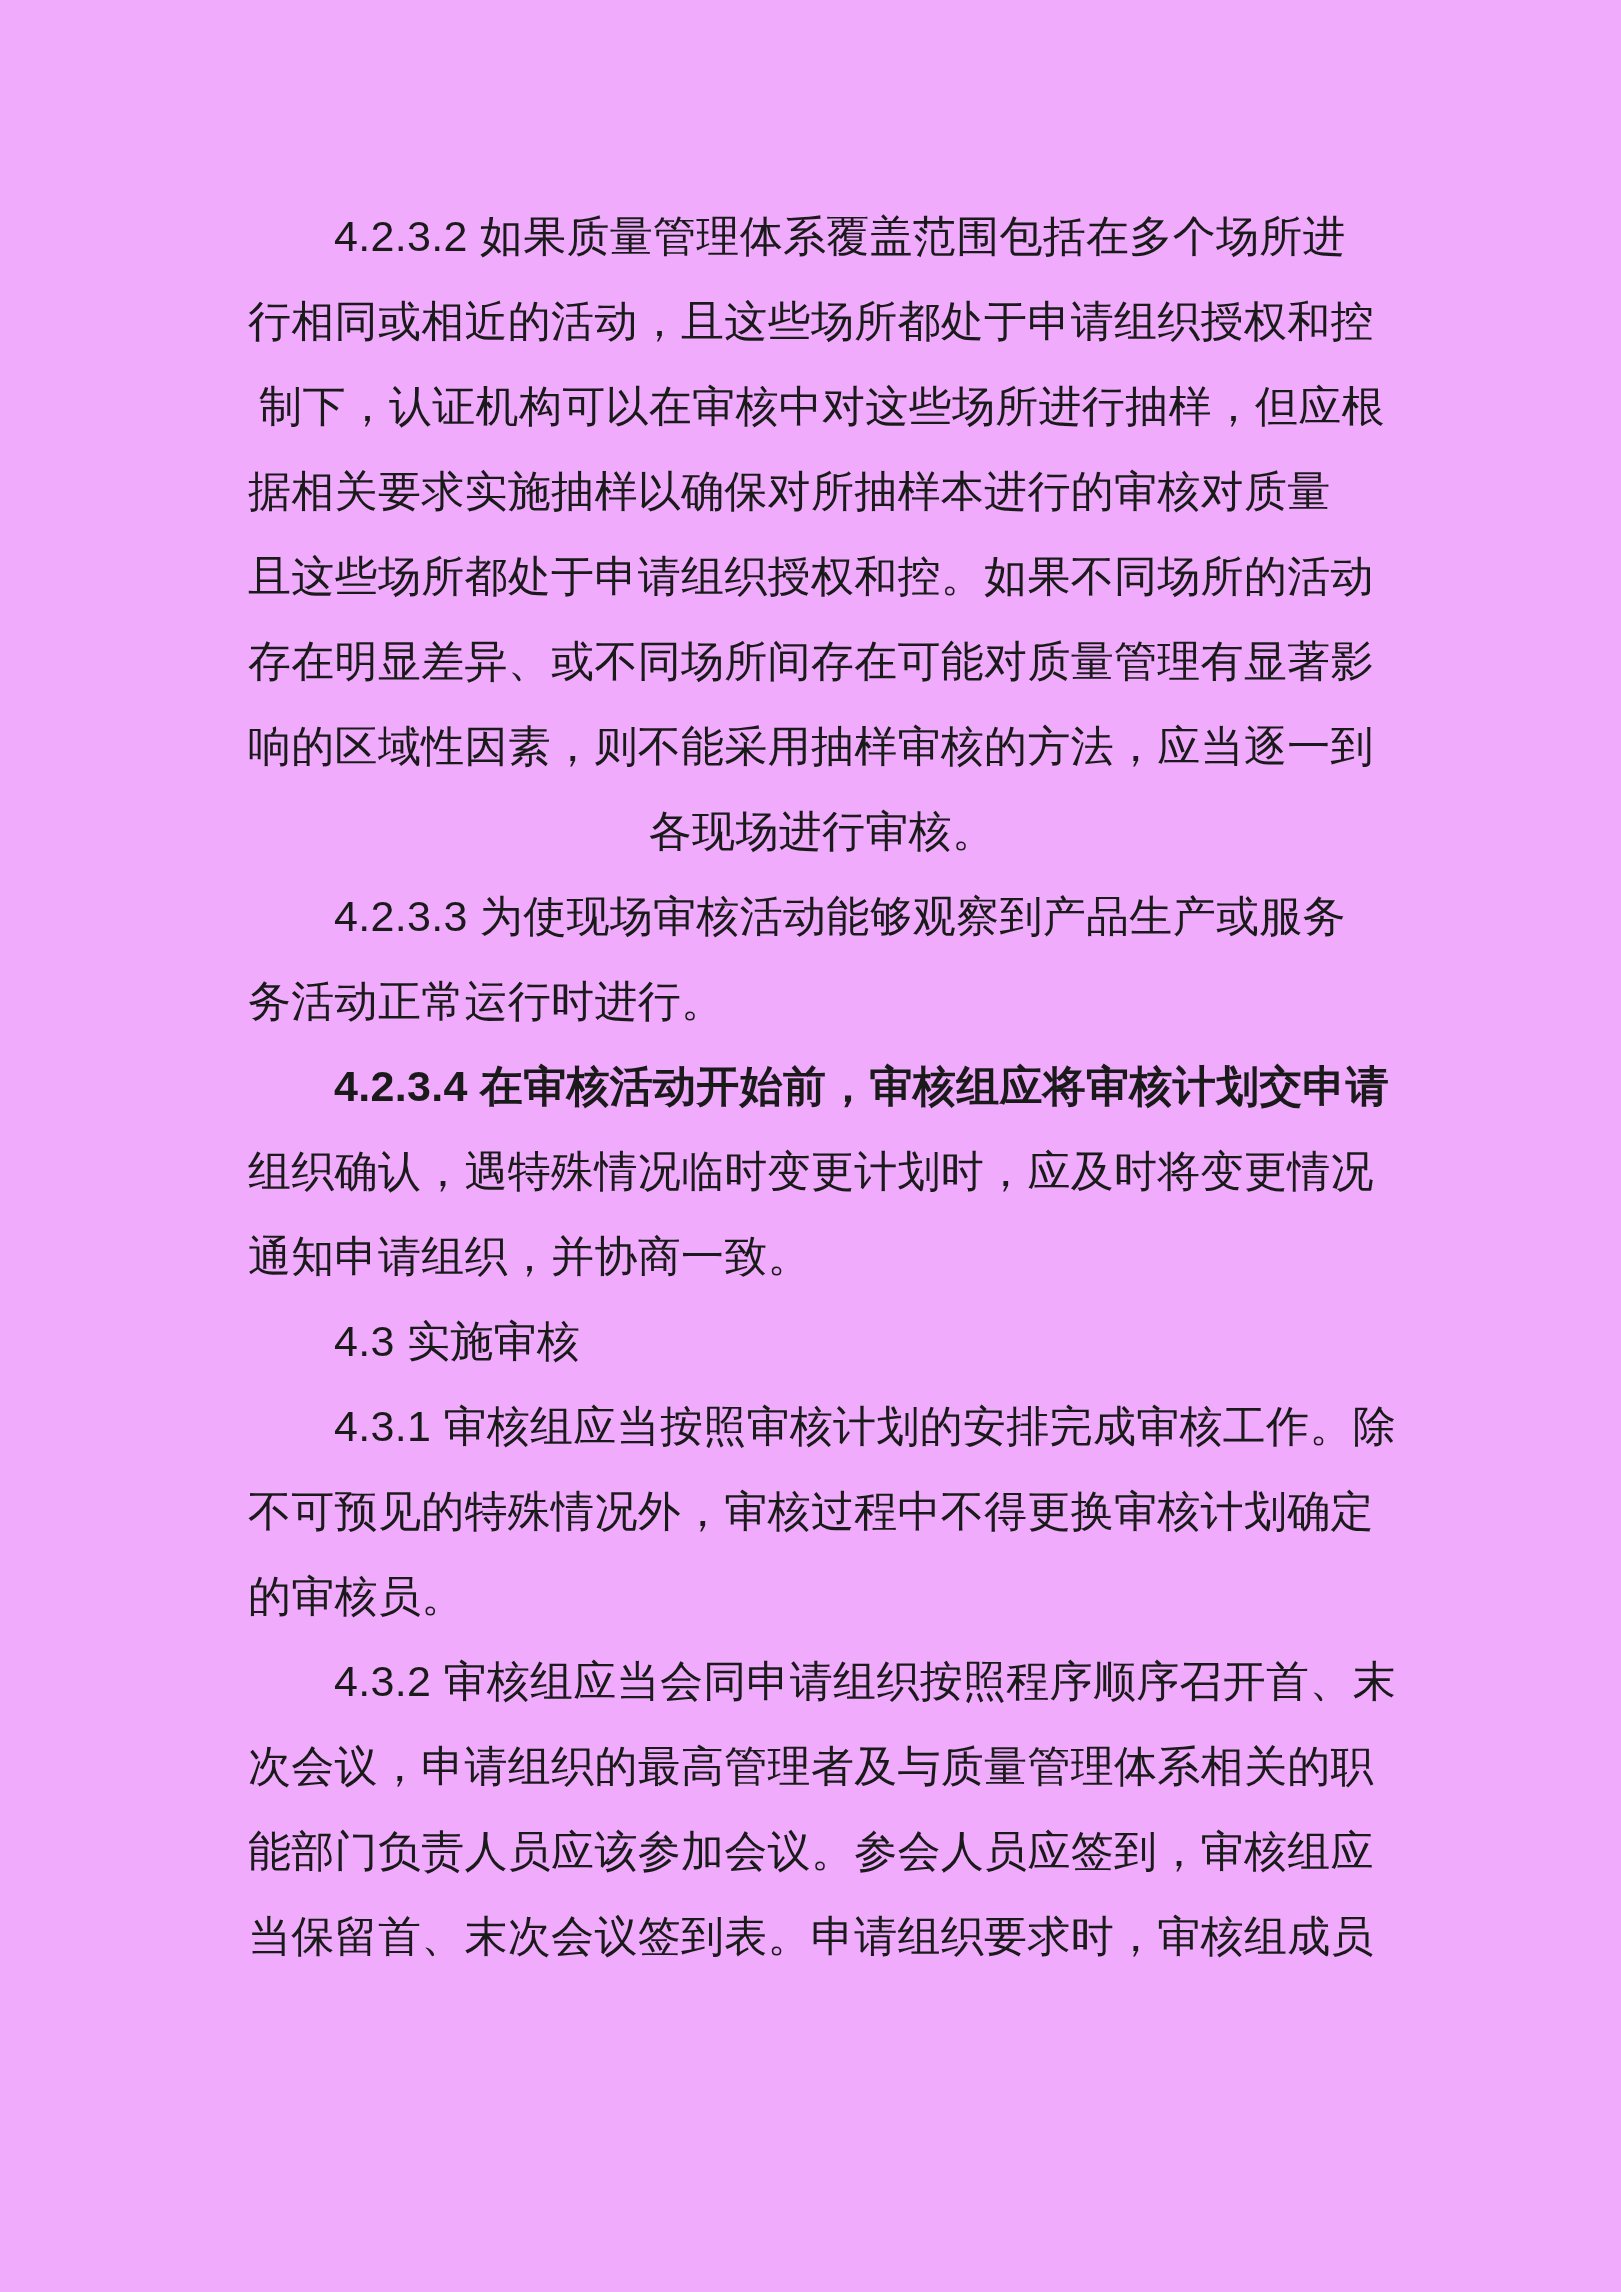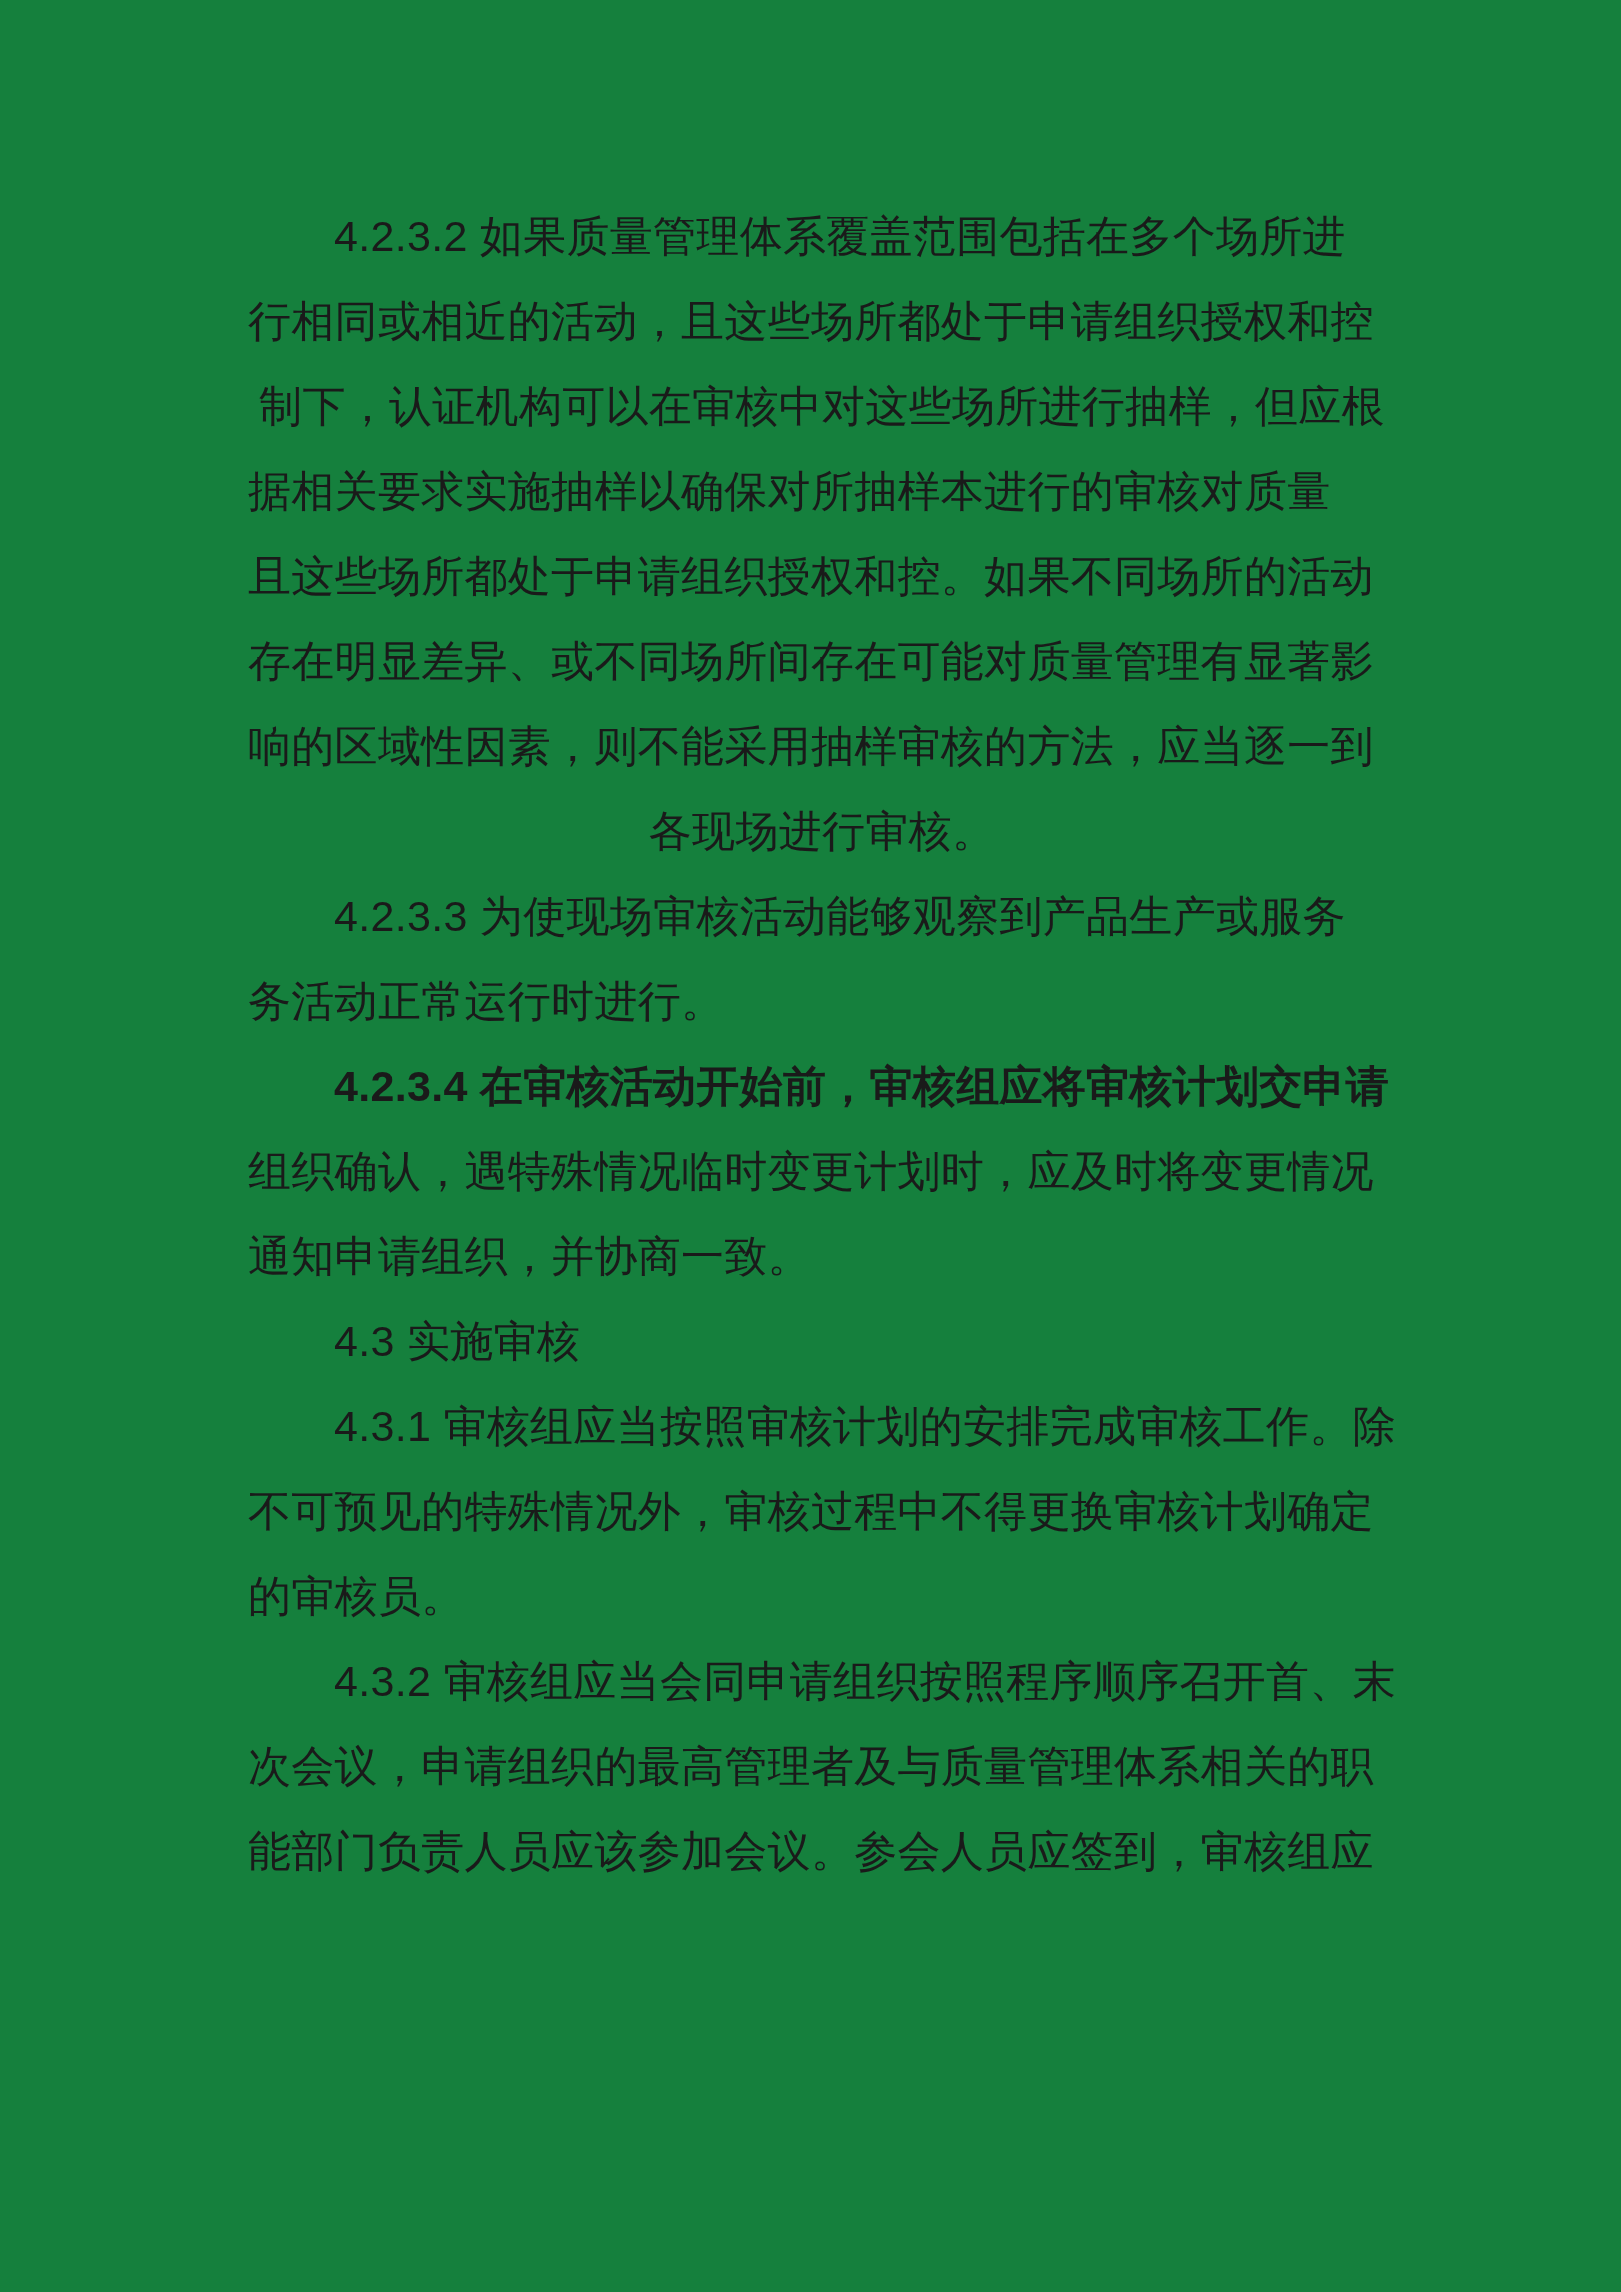--- a/index.html
+++ b/index.html
@@ -4,21 +4,21 @@
 <style>
   
   html, body {
     margin: 0;
     padding: 0;
   }
   .page {
     position: relative;
     width: 1621px;
     height: 2293px;
-    background: #15803d;
+    background: #f0abfc;
     overflow: hidden;
     font-family: "Liberation Sans", sans-serif;
   }
   .text-block {
     position: absolute;
     left: 248px;
     top: 194px;
   }
   .line {
     height: 85px;
@@ -51,15 +51,16 @@
       <div class="line indent" style="color: rgb(26, 26, 26); font-weight: bold;">4.2.3.4 在审核活动开始前，审核组应将审核计划交申请</div>
       <div class="line" style="color: rgb(26, 26, 26);">组织确认，遇特殊情况临时变更计划时，应及时将变更情况</div>
       <div class="line" style="color: rgb(26, 26, 26);">通知申请组织，并协商一致。</div>
       <div class="line indent" style="color: rgb(26, 26, 26);">4.3 实施审核</div>
       <div class="line indent" style="color: rgb(26, 26, 26);">4.3.1 审核组应当按照审核计划的安排完成审核工作。除</div>
       <div class="line" style="color: rgb(26, 26, 26);">不可预见的特殊情况外，审核过程中不得更换审核计划确定</div>
       <div class="line" style="color: rgb(26, 26, 26);">的审核员。</div>
       <div class="line indent" style="color: rgb(26, 26, 26);">4.3.2 审核组应当会同申请组织按照程序顺序召开首、末</div>
       <div class="line" style="color: rgb(26, 26, 26);">次会议，申请组织的最高管理者及与质量管理体系相关的职</div>
       <div class="line" style="color: rgb(26, 26, 26);">能部门负责人员应该参加会议。参会人员应签到，审核组应</div>
+      <div class="line" style="color: rgb(26, 26, 26);">当保留首、末次会议签到表。申请组织要求时，审核组成员</div>
     </div>
 </div>
 
 
 </body></html>

